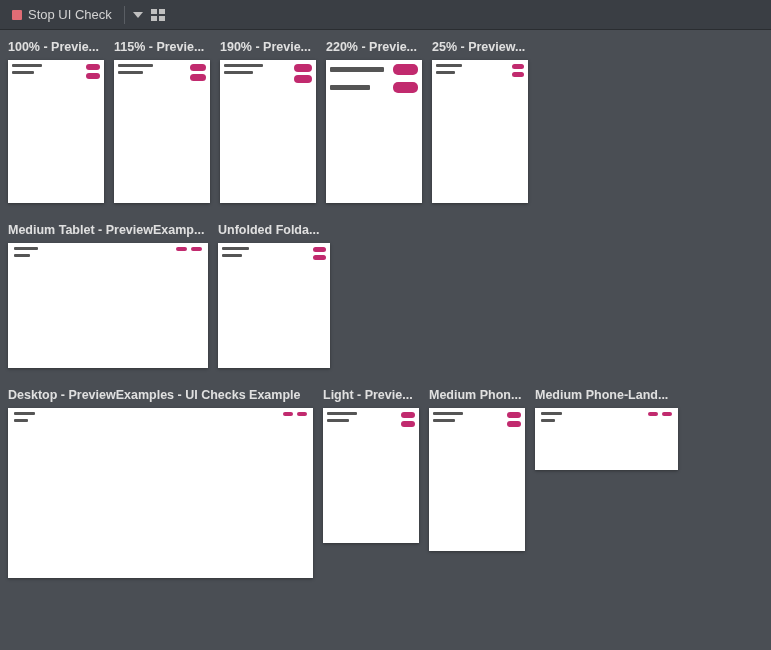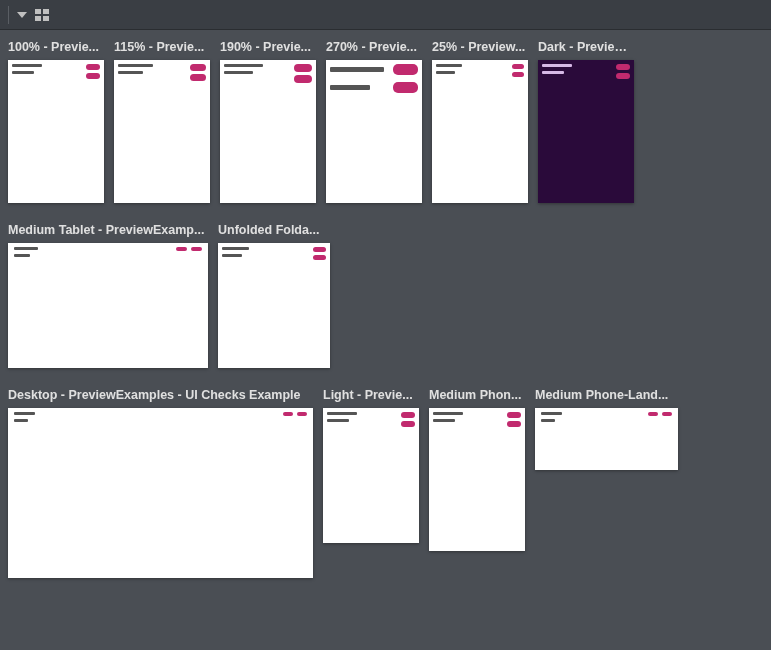--- a/index.html
+++ b/index.html
@@ -127,20 +127,24 @@
   }
   .mini-wide .lines { display:flex; flex-direction:column; gap:4px; }
   .mini-wide .line { height:3px; background:#555; border-radius:1px;}
   .mini-wide .pills { display:flex; gap:4px; }
   .mini-wide .pill { background:#c12a6e; border-radius:4px; }
 </style>
 </head>
 <body>
 
 <div class="toolbar">
+  <div class="stop-btn">
+    <div class="stop-square"></div>
+    <span>Stop UI Check</span>
+  </div>
   <div class="sep"></div>
   <div class="chev-down"></div>
   <div class="layout-icon"></div>
 </div>
 
 <div class="canvas" id="canvas">
     <div class="row">
       <div class="tile">
       <div class="tile-title" style="max-width:96px">100% - Previe...</div>
       <div class="thumb " style="width:96px;height:143px;">
@@ -180,21 +184,21 @@
       <div class="line" style="width:29px"></div>
     </div>
     <div class="pills">
       <div class="pill" style="width:18px;height:8px"></div>
       <div class="pill" style="width:18px;height:8px"></div>
     </div>
   </div>
       </div>
       </div>
       <div class="tile">
-      <div class="tile-title" style="max-width:96px">270% - Previe...</div>
+      <div class="tile-title" style="max-width:96px">220% - Previe...</div>
       <div class="thumb " style="width:96px;height:143px;">
         <div class="mini" style="flex-direction:column; gap:7px;">
       <div style="display:flex; justify-content:space-between; width:100%; align-items:center;">
         <div class="line" style="width:54px;height:5px"></div>
         <div class="pill" style="width:25px;height:11px"></div>
       </div>
       <div style="display:flex; justify-content:space-between; width:100%; align-items:center;">
         <div class="line" style="width:40px;height:5px"></div>
         <div class="pill" style="width:25px;height:11px"></div>
       </div>
@@ -205,35 +209,20 @@
       <div class="tile-title" style="max-width:96px">25% - Preview...</div>
       <div class="thumb " style="width:96px;height:143px;">
         <div class="mini">
     <div class="lines">
       <div class="line" style="width:26px"></div>
       <div class="line" style="width:19px"></div>
     </div>
     <div class="pills">
       <div class="pill" style="width:12px;height:5px"></div>
       <div class="pill" style="width:12px;height:5px"></div>
-    </div>
-  </div>
-      </div>
-      </div>
-      <div class="tile">
-      <div class="tile-title" style="max-width:96px">Dark - Preview...</div>
-      <div class="thumb dark" style="width:96px;height:143px;">
-        <div class="mini">
-    <div class="lines">
-      <div class="line" style="width:30px"></div>
-      <div class="line" style="width:22px"></div>
-    </div>
-    <div class="pills">
-      <div class="pill" style="width:14px;height:6px"></div>
-      <div class="pill" style="width:14px;height:6px"></div>
     </div>
   </div>
       </div>
       </div>
     </div>
     <div class="row">
       <div class="tile">
       <div class="tile-title" style="max-width:200px">Medium Tablet - PreviewExamp...</div>
       <div class="thumb " style="width:200px;height:125px;">
         <div class="mini-wide">

